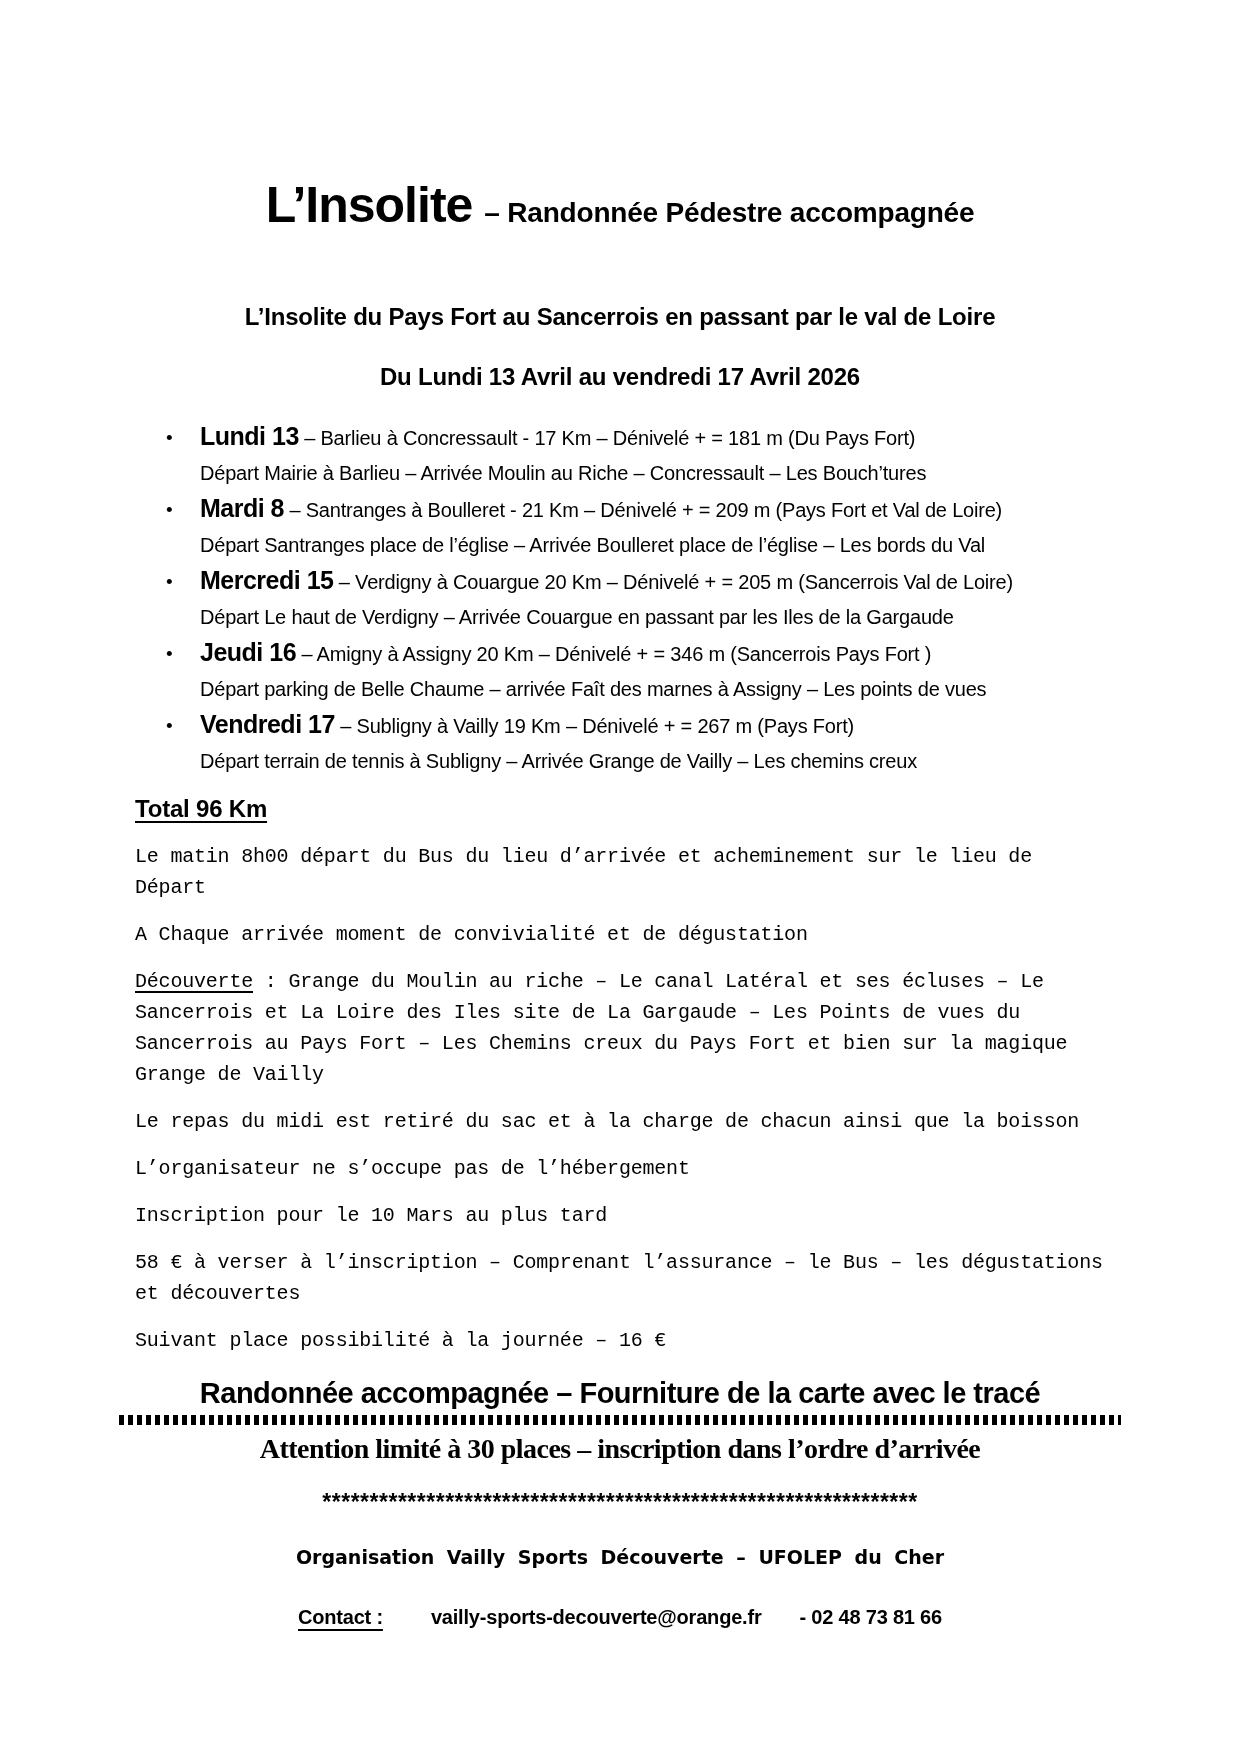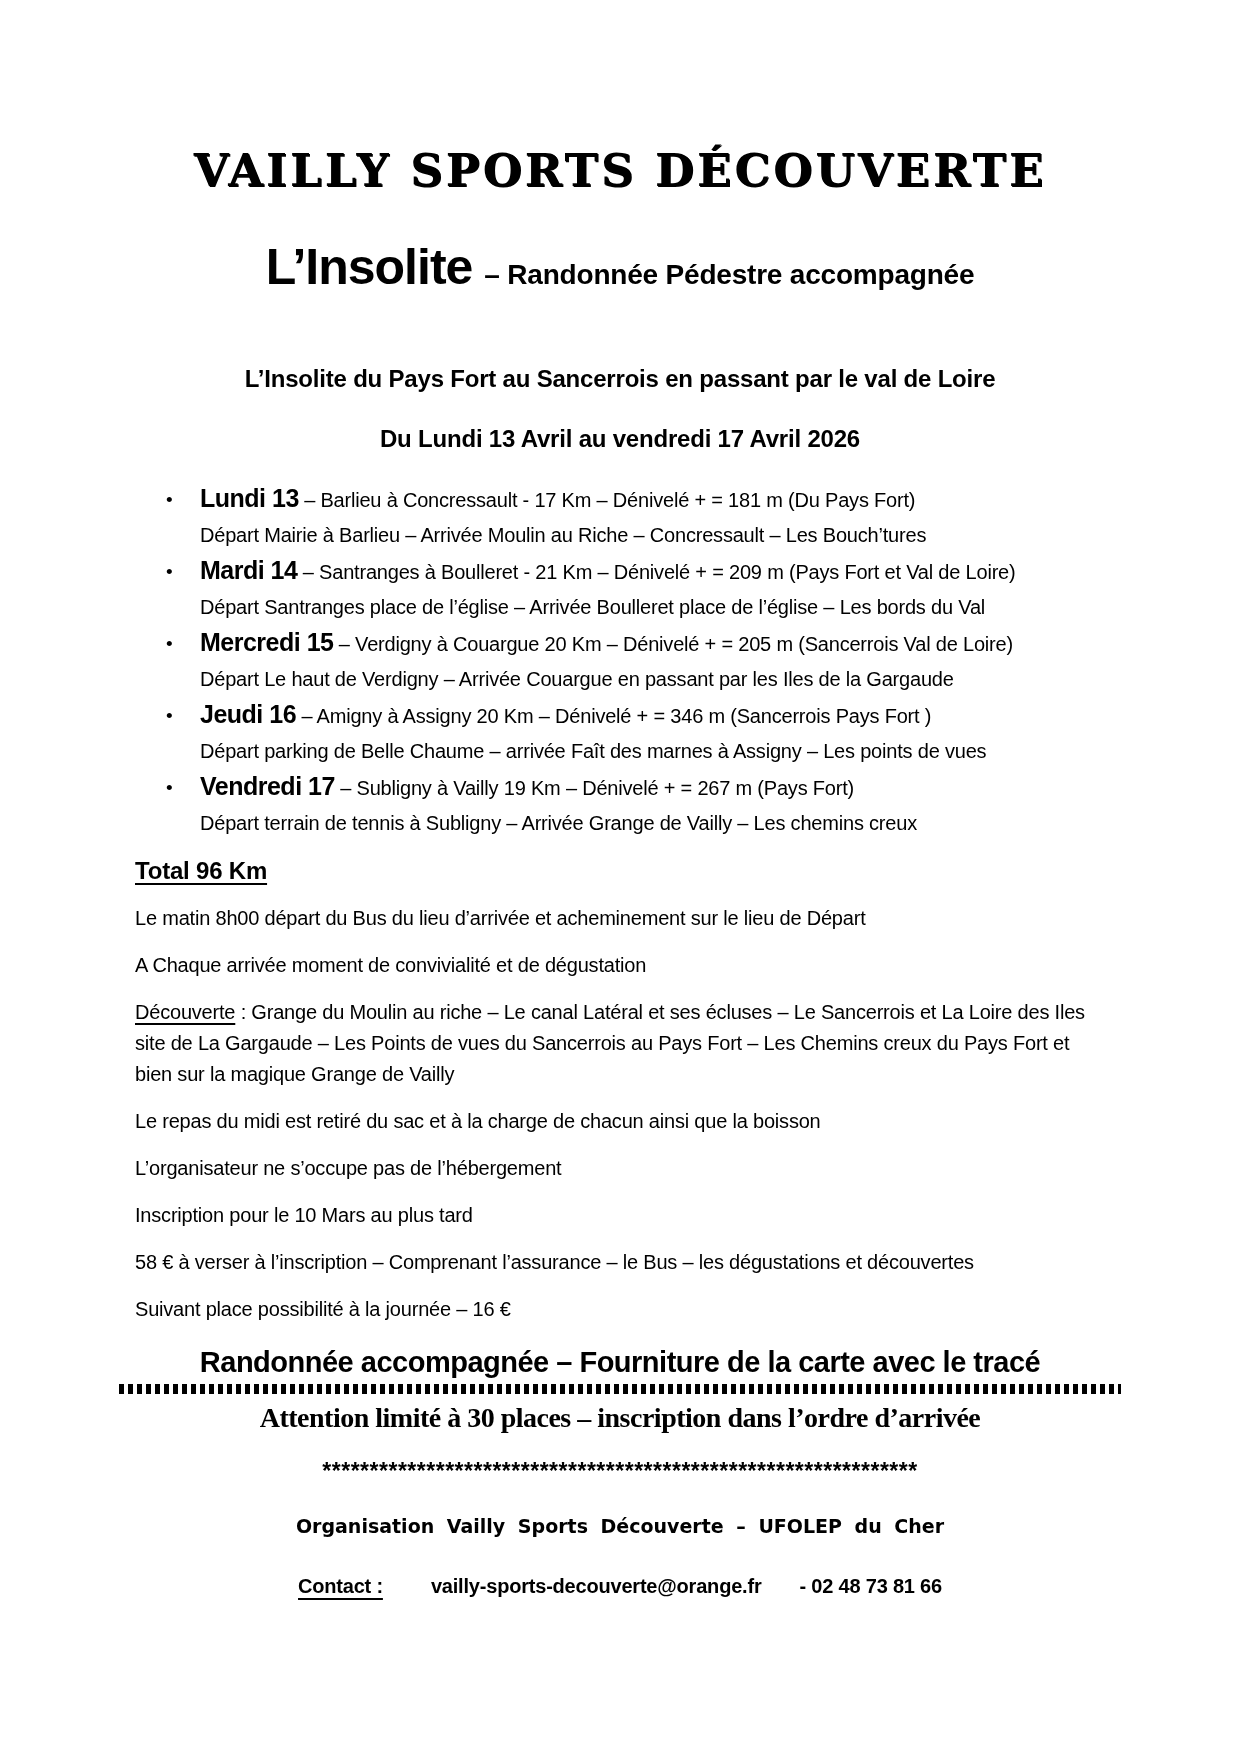--- a/index.html
+++ b/index.html
@@ -84,20 +84,21 @@
     font-size:24px;
     font-weight:bold;
     text-decoration:underline;
     text-underline-offset:4px;
     line-height:32px;
   }
   .para{
     margin:16px 0 0 0;
     font-size:20px;
     line-height:31px;
+    font-family:Liberation Mono, monospace;
   }
   .para .lead{
     text-decoration:underline;
     text-underline-offset:4px;
   }
   .accomp-line{
     margin-top:18px;
     text-align:center;
     font-size:29px;
     font-weight:bold;
@@ -152,39 +153,38 @@
   }
   .contact-line .email{
     margin-right:38px;
   }
 </style>
 </head>
 <body>
 
 <div class="page">
 
-  <div class="doc-title">VAILLY SPORTS DÉCOUVERTE</div>
 
   <div class="subtitle">
     <span class="big">L’Insolite</span><span class="rest">– Randonnée Pédestre accompagnée</span>
   </div>
 
   <div class="heading1">L’Insolite du Pays Fort au Sancerrois en passant par le val de Loire</div>
 
   <div class="heading2">Du Lundi 13 Avril au vendredi 17 Avril 2026</div>
 
   <ul class="days">
     <li>
       <span class="bullet">•</span>
       <div><span class="day">Lundi 13</span><span> – Barlieu à Concressault - 17 Km – Dénivelé + = 181 m (Du Pays Fort)</span></div>
       <div class="detail">Départ Mairie à Barlieu – Arrivée Moulin au Riche – Concressault – Les Bouch’tures</div>
     </li>
     <li>
       <span class="bullet">•</span>
-      <div><span class="day">Mardi 14</span><span> – Santranges à Boulleret -  21 Km – Dénivelé + = 209 m (Pays Fort et Val de Loire)</span></div>
+      <div><span class="day">Mardi 8</span><span> – Santranges à Boulleret -  21 Km – Dénivelé + = 209 m (Pays Fort et Val de Loire)</span></div>
       <div class="detail">Départ Santranges place de l’église – Arrivée Boulleret place de l’église – Les bords du Val</div>
     </li>
     <li>
       <span class="bullet">•</span>
       <div><span class="day">Mercredi 15</span><span> – Verdigny à Couargue  20 Km – Dénivelé + = 205 m (Sancerrois Val de Loire)</span></div>
       <div class="detail">Départ Le haut de Verdigny  – Arrivée Couargue en passant par les Iles de la Gargaude</div>
     </li>
     <li>
       <span class="bullet">•</span>
       <div><span class="day">Jeudi 16</span><span> – Amigny à Assigny 20 Km – Dénivelé + = 346 m (Sancerrois Pays Fort )</span></div>

